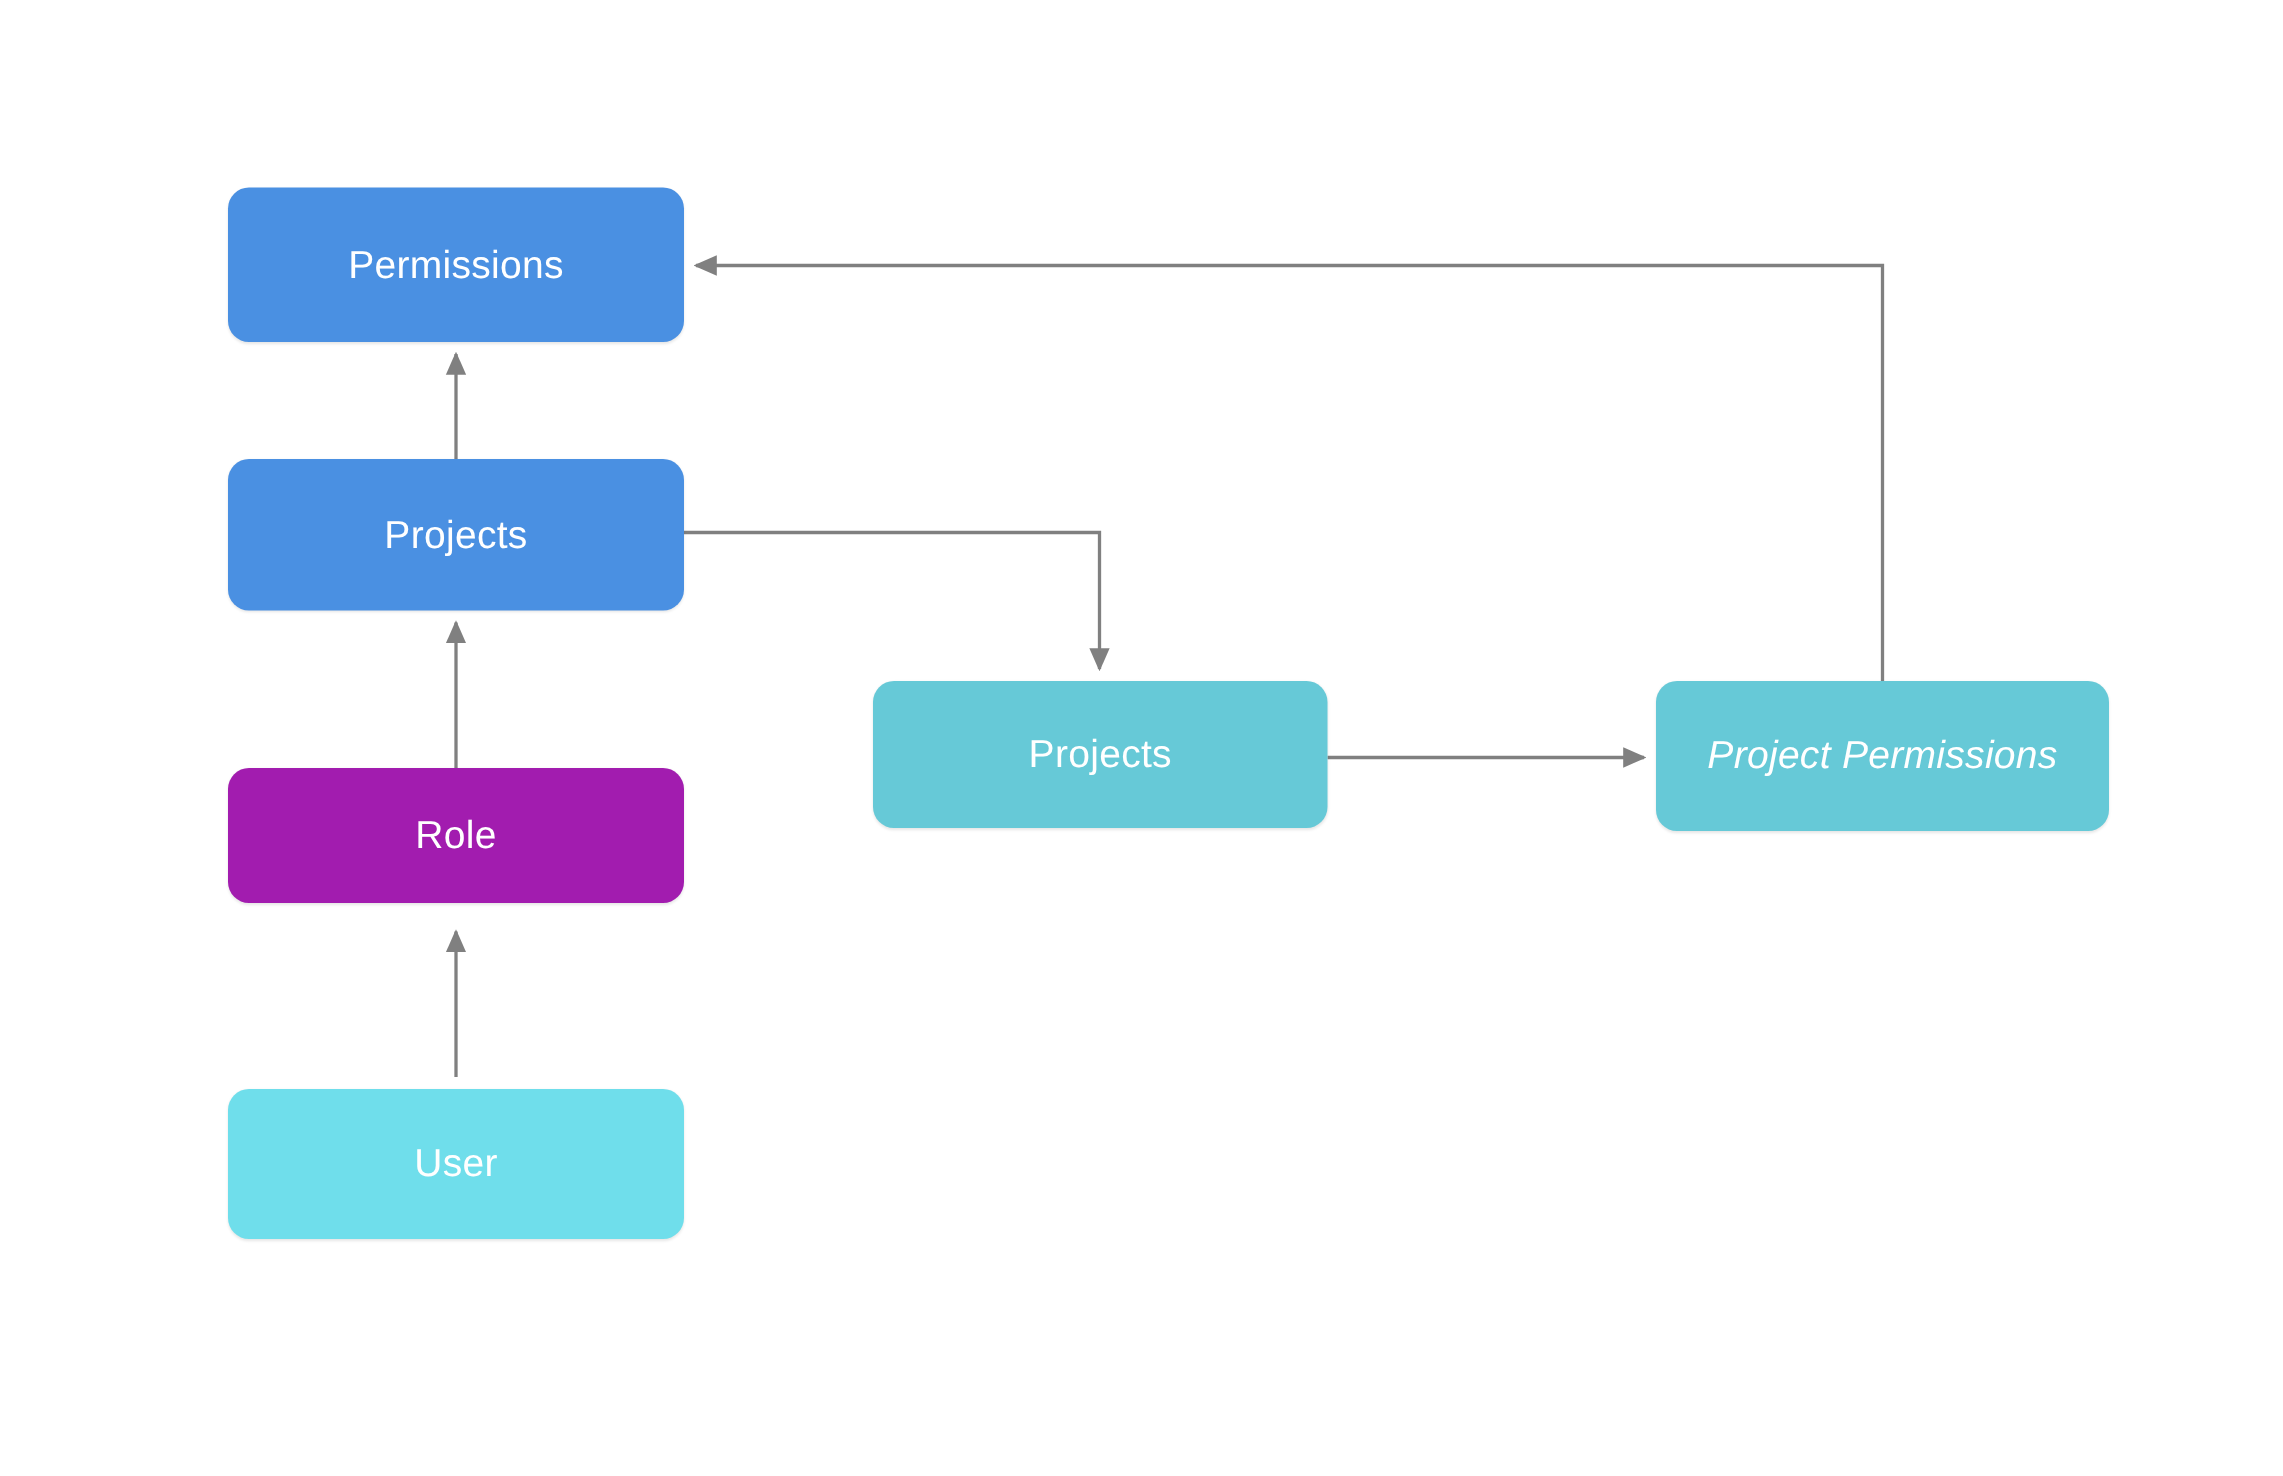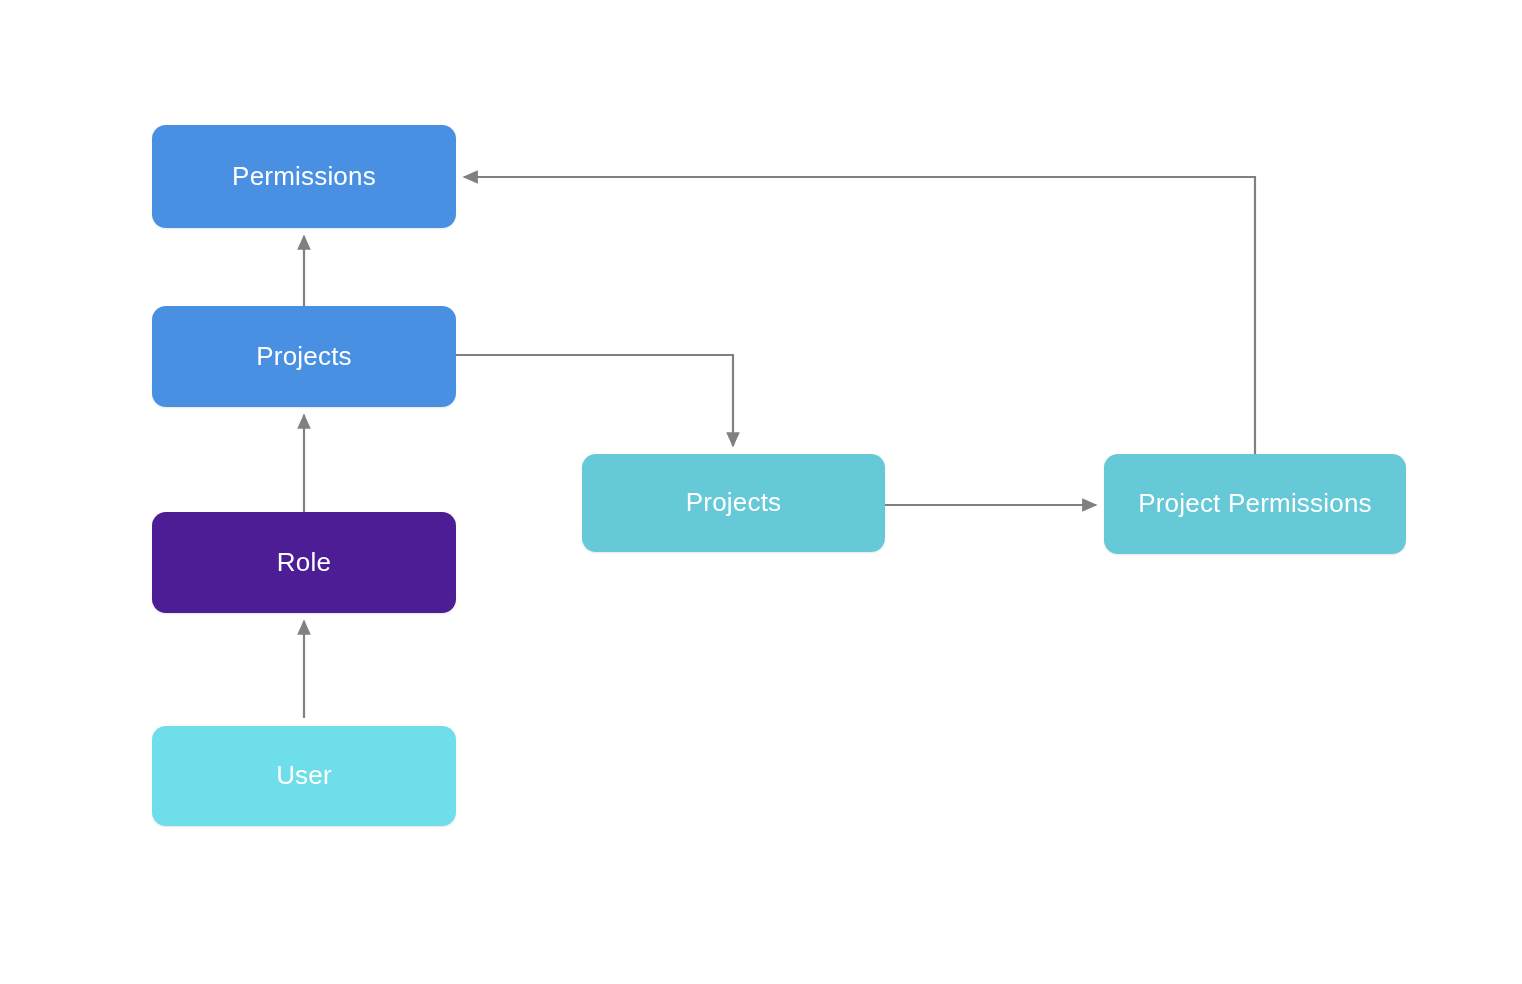--- a/index.html
+++ b/index.html
@@ -70,27 +70,27 @@
       </g>
   </svg>
 
   <div id="nodes-group">
       <div class="node" style="left: 152px; top: 125px; width: 304px; height: 103px; background: rgb(74, 144, 226); color: rgb(255, 255, 255);">
         <span class="node-label">Permissions</span>
       </div>
       <div class="node" style="left: 152px; top: 306px; width: 304px; height: 101px; background: rgb(74, 144, 226); color: rgb(255, 255, 255);">
         <span class="node-label">Projects</span>
       </div>
-      <div class="node" style="left: 152px; top: 512px; width: 304px; height: 101px; background: #4c1d95; color: rgb(255, 255, 255);">
+      <div class="node" style="left: 152px; top: 512px; width: 304px; height: 90px; background: #a21caf; color: rgb(255, 255, 255);">
         <span class="node-label">Role</span>
       </div>
       <div class="node" style="left: 152px; top: 726px; width: 304px; height: 100px; background: rgb(111, 222, 235); color: rgb(255, 255, 255);">
         <span class="node-label">User</span>
       </div>
       <div class="node" style="left: 582px; top: 454px; width: 303px; height: 98px; background: rgb(102, 201, 215); color: rgb(255, 255, 255);">
         <span class="node-label">Projects</span>
       </div>
-      <div class="node" style="left: 1104px; top: 454px; width: 302px; height: 100px; background: rgb(102, 201, 215); color: rgb(255, 255, 255);">
+      <div class="node" style="left: 1104px; top: 454px; width: 302px; height: 100px; background: rgb(102, 201, 215); color: rgb(255, 255, 255); font-style: italic;">
         <span class="node-label">Project Permissions</span>
       </div>
     </div>
 
 </div>
 
 </body></html>

